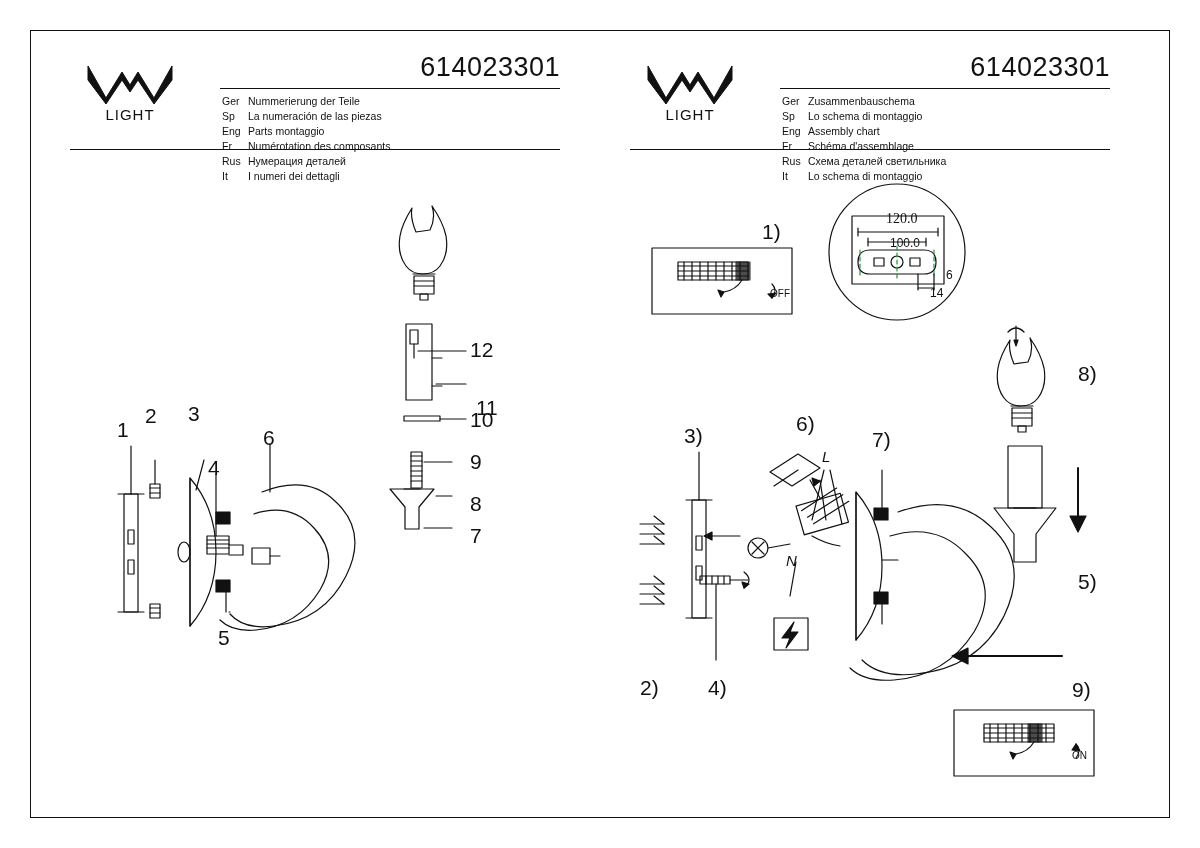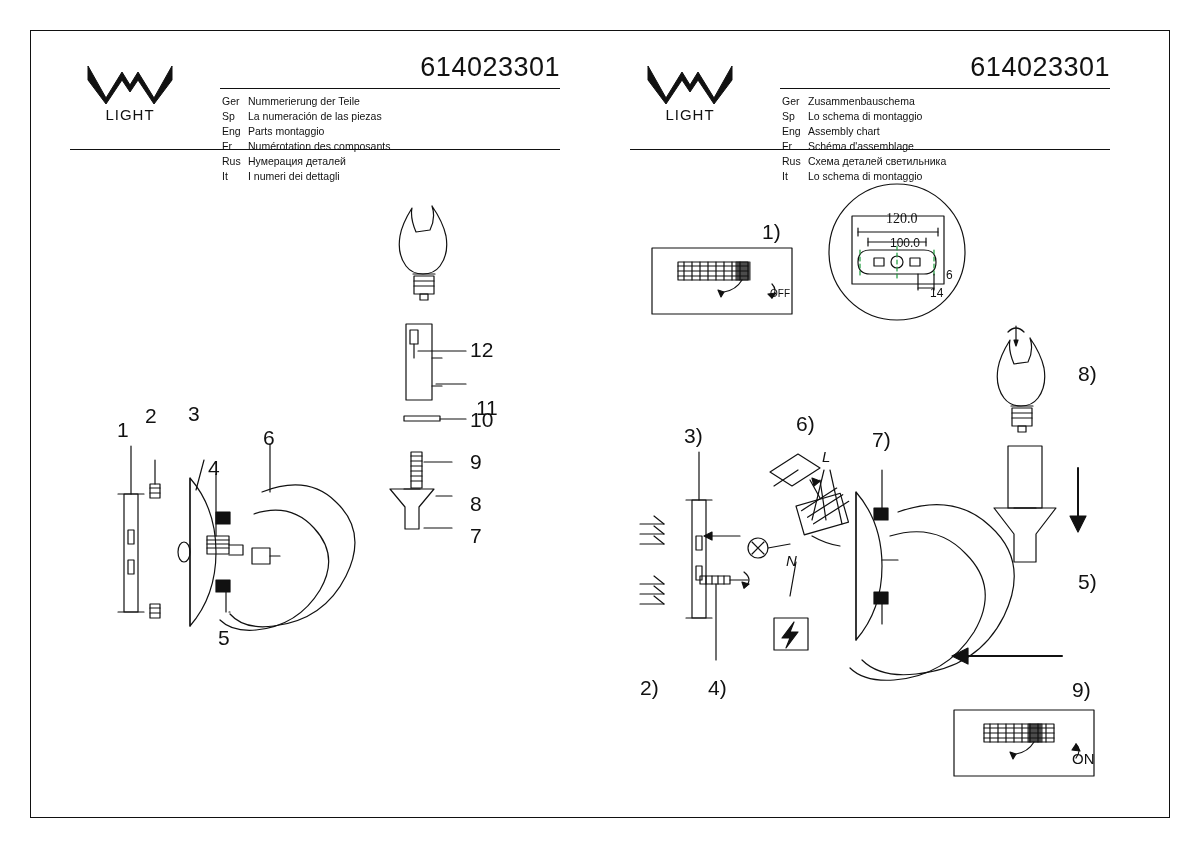--- a/index.html
+++ b/index.html
@@ -432,21 +432,21 @@
   <div class="num" style="left:640px; top:676px;">2)</div>
   <div class="num" style="left:684px; top:424px;">3)</div>
   <div class="num" style="left:708px; top:676px;">4)</div>
   <div class="num" style="left:1078px; top:570px;">5)</div>
   <div class="num" style="left:796px; top:412px;">6)</div>
   <div class="num" style="left:872px; top:428px;">7)</div>
   <div class="num" style="left:1078px; top:362px;">8)</div>
   <div class="num" style="left:1072px; top:678px;">9)</div>
 
   <div class="num" style="left:770px; top:288px; font-size:10px;">OFF</div>
-  <div class="num" style="left:1072px; top:750px; font-size:15px;">ON</div>
+  <div class="num" style="left:1072px; top:750px; font-size:10px;">ON</div>
   <div class="num" style="left:822px; top:448px; font-size:15px; font-style:italic;">L</div>
   <div class="num" style="left:786px; top:552px; font-size:15px; font-style:italic;">N</div>
 
   <div class="num" style="left:886px; top:211px; font-size:14px;font-family:Liberation Serif, serif;">120.0</div>
   <div class="num" style="left:890px; top:224px; font-size:12px;margin-top:12px;">100.0</div>
   <div class="num" style="left:946px; top:268px; font-size:12px;">6</div>
   <div class="num" style="left:930px; top:286px; font-size:12px;">14</div>
 
 </div>
 

